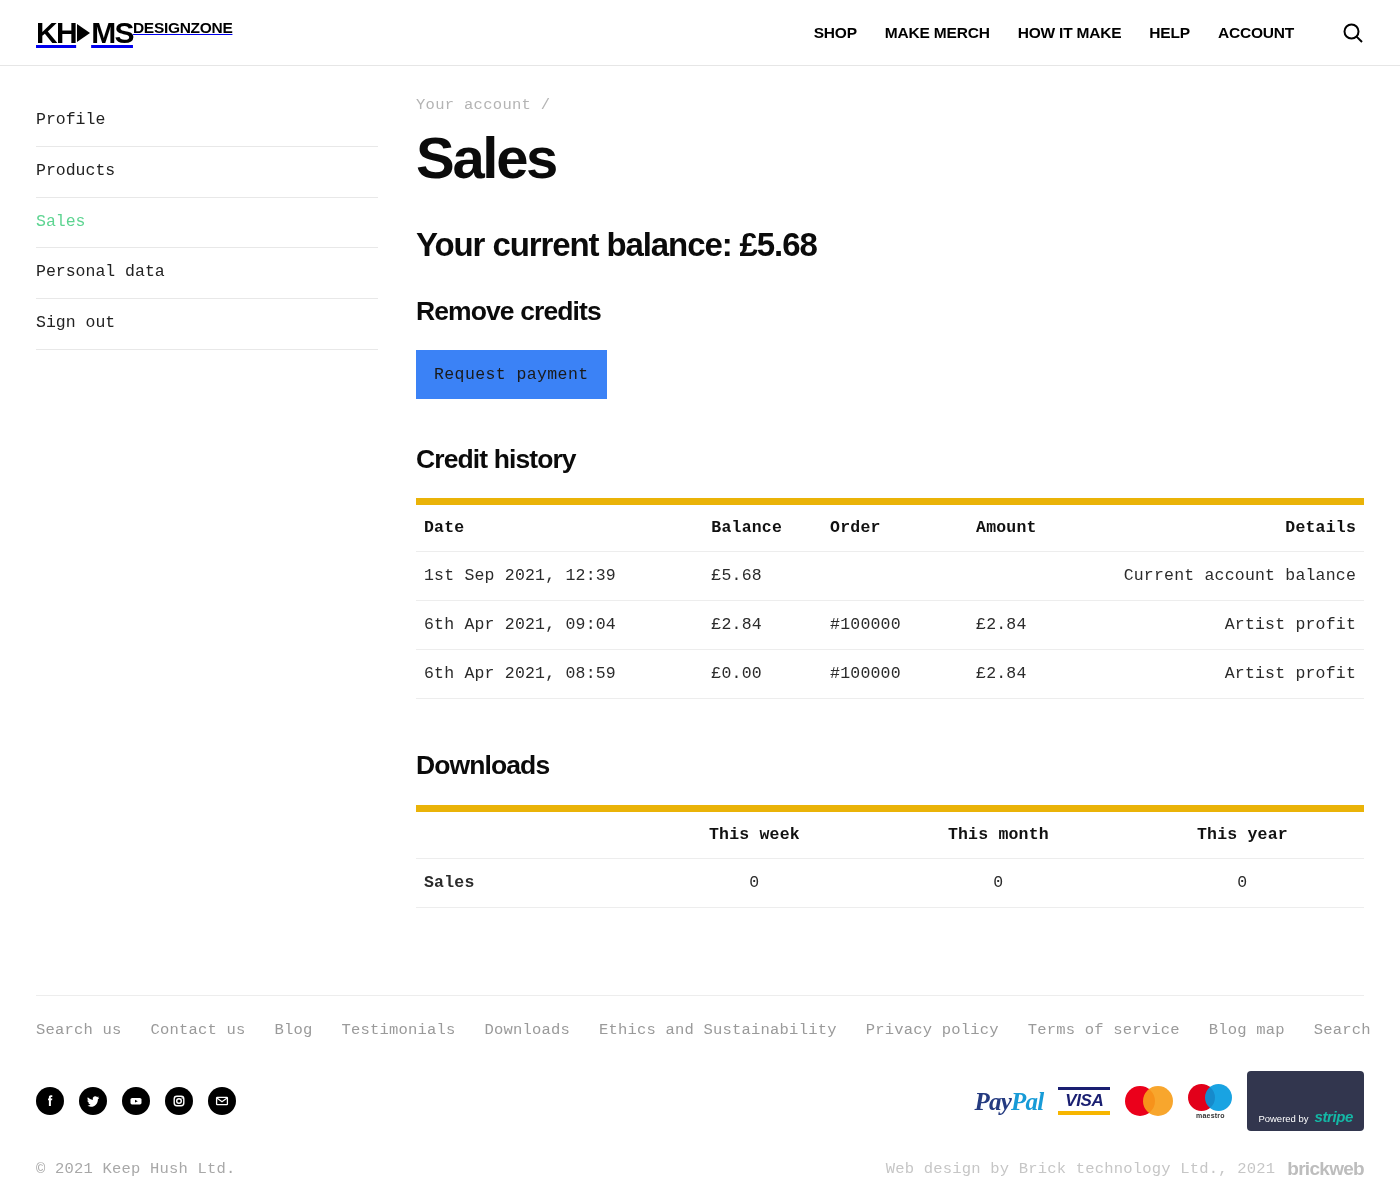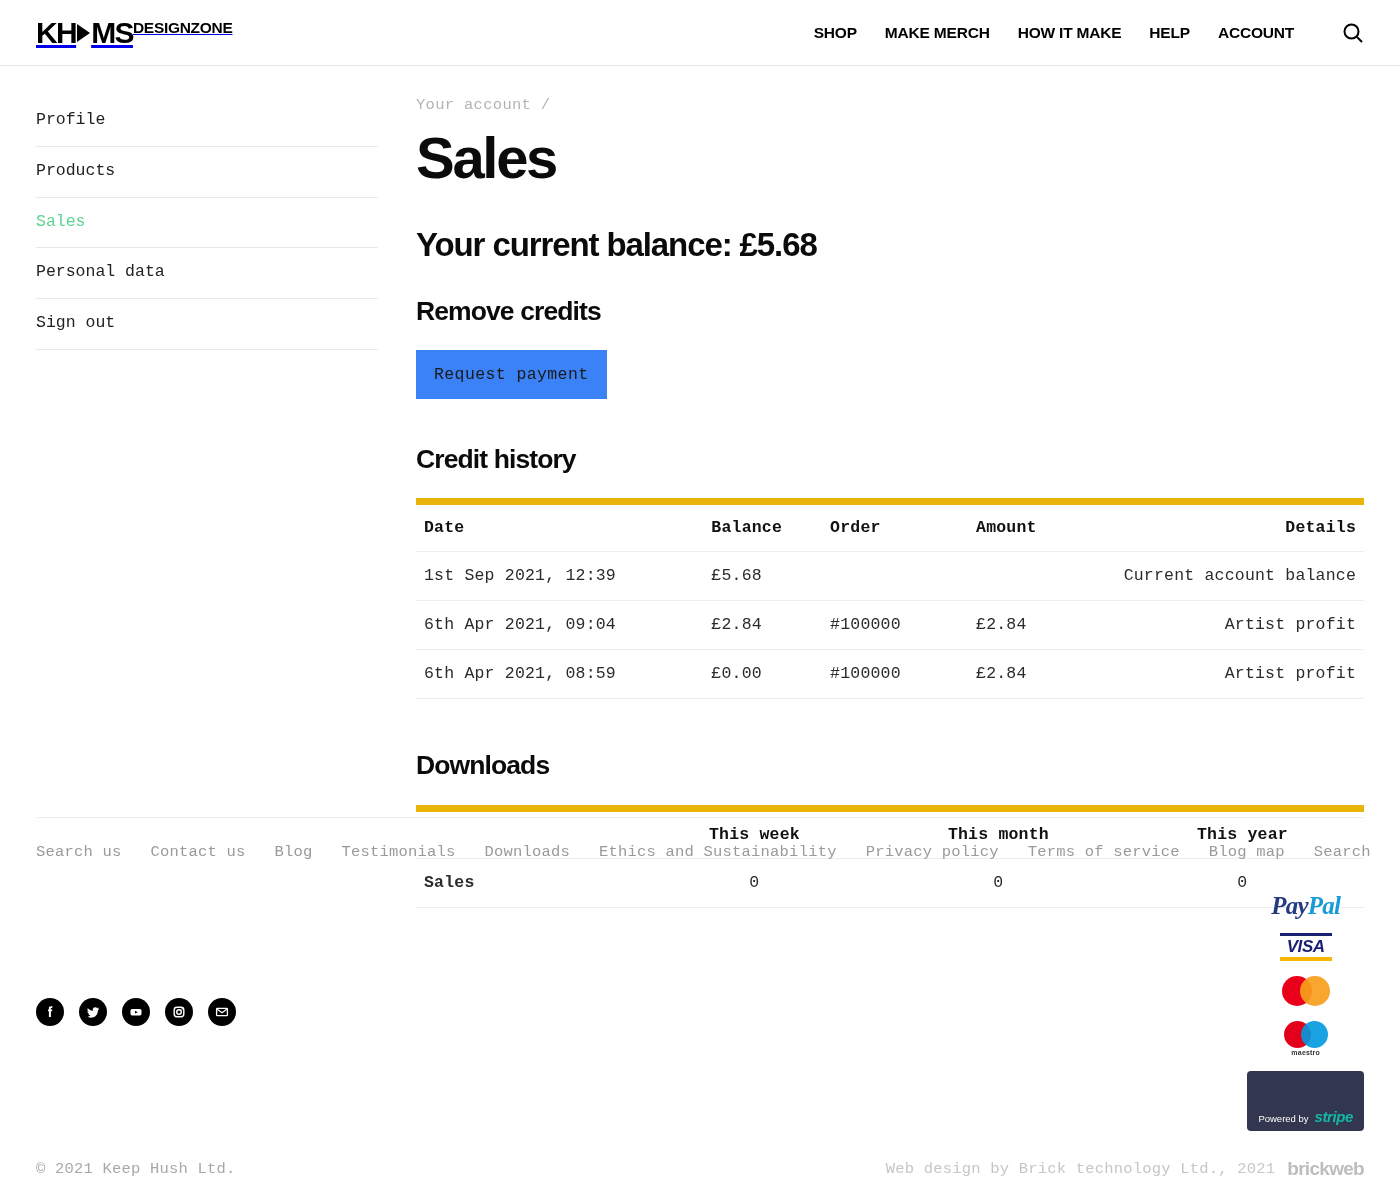--- a/index.html
+++ b/index.html
@@ -207,21 +207,21 @@
     justify-content: space-between;
     padding: 8px 0 14px 0;
   }
   .socials { display: flex; align-items: center; gap: 15px; }
   .soc {
     width: 28px; height: 28px; border-radius: 50%;
     background: #000;
     display: flex; align-items: center; justify-content: center;
     cursor: pointer;
   }
-  .pay-row { display: flex; align-items: center; gap: 15px; flex-direction: column; }
+  .pay-row { display: flex; align-items: center; gap: 15px; }
 
   .paypal {
     font-family: "Liberation Serif", serif;
     font-style: italic;
     font-weight: bold;
     font-size: 25px;
     letter-spacing: -0.8px;
     line-height: 1;
   }
   .pp-a { color: #253b80; }

